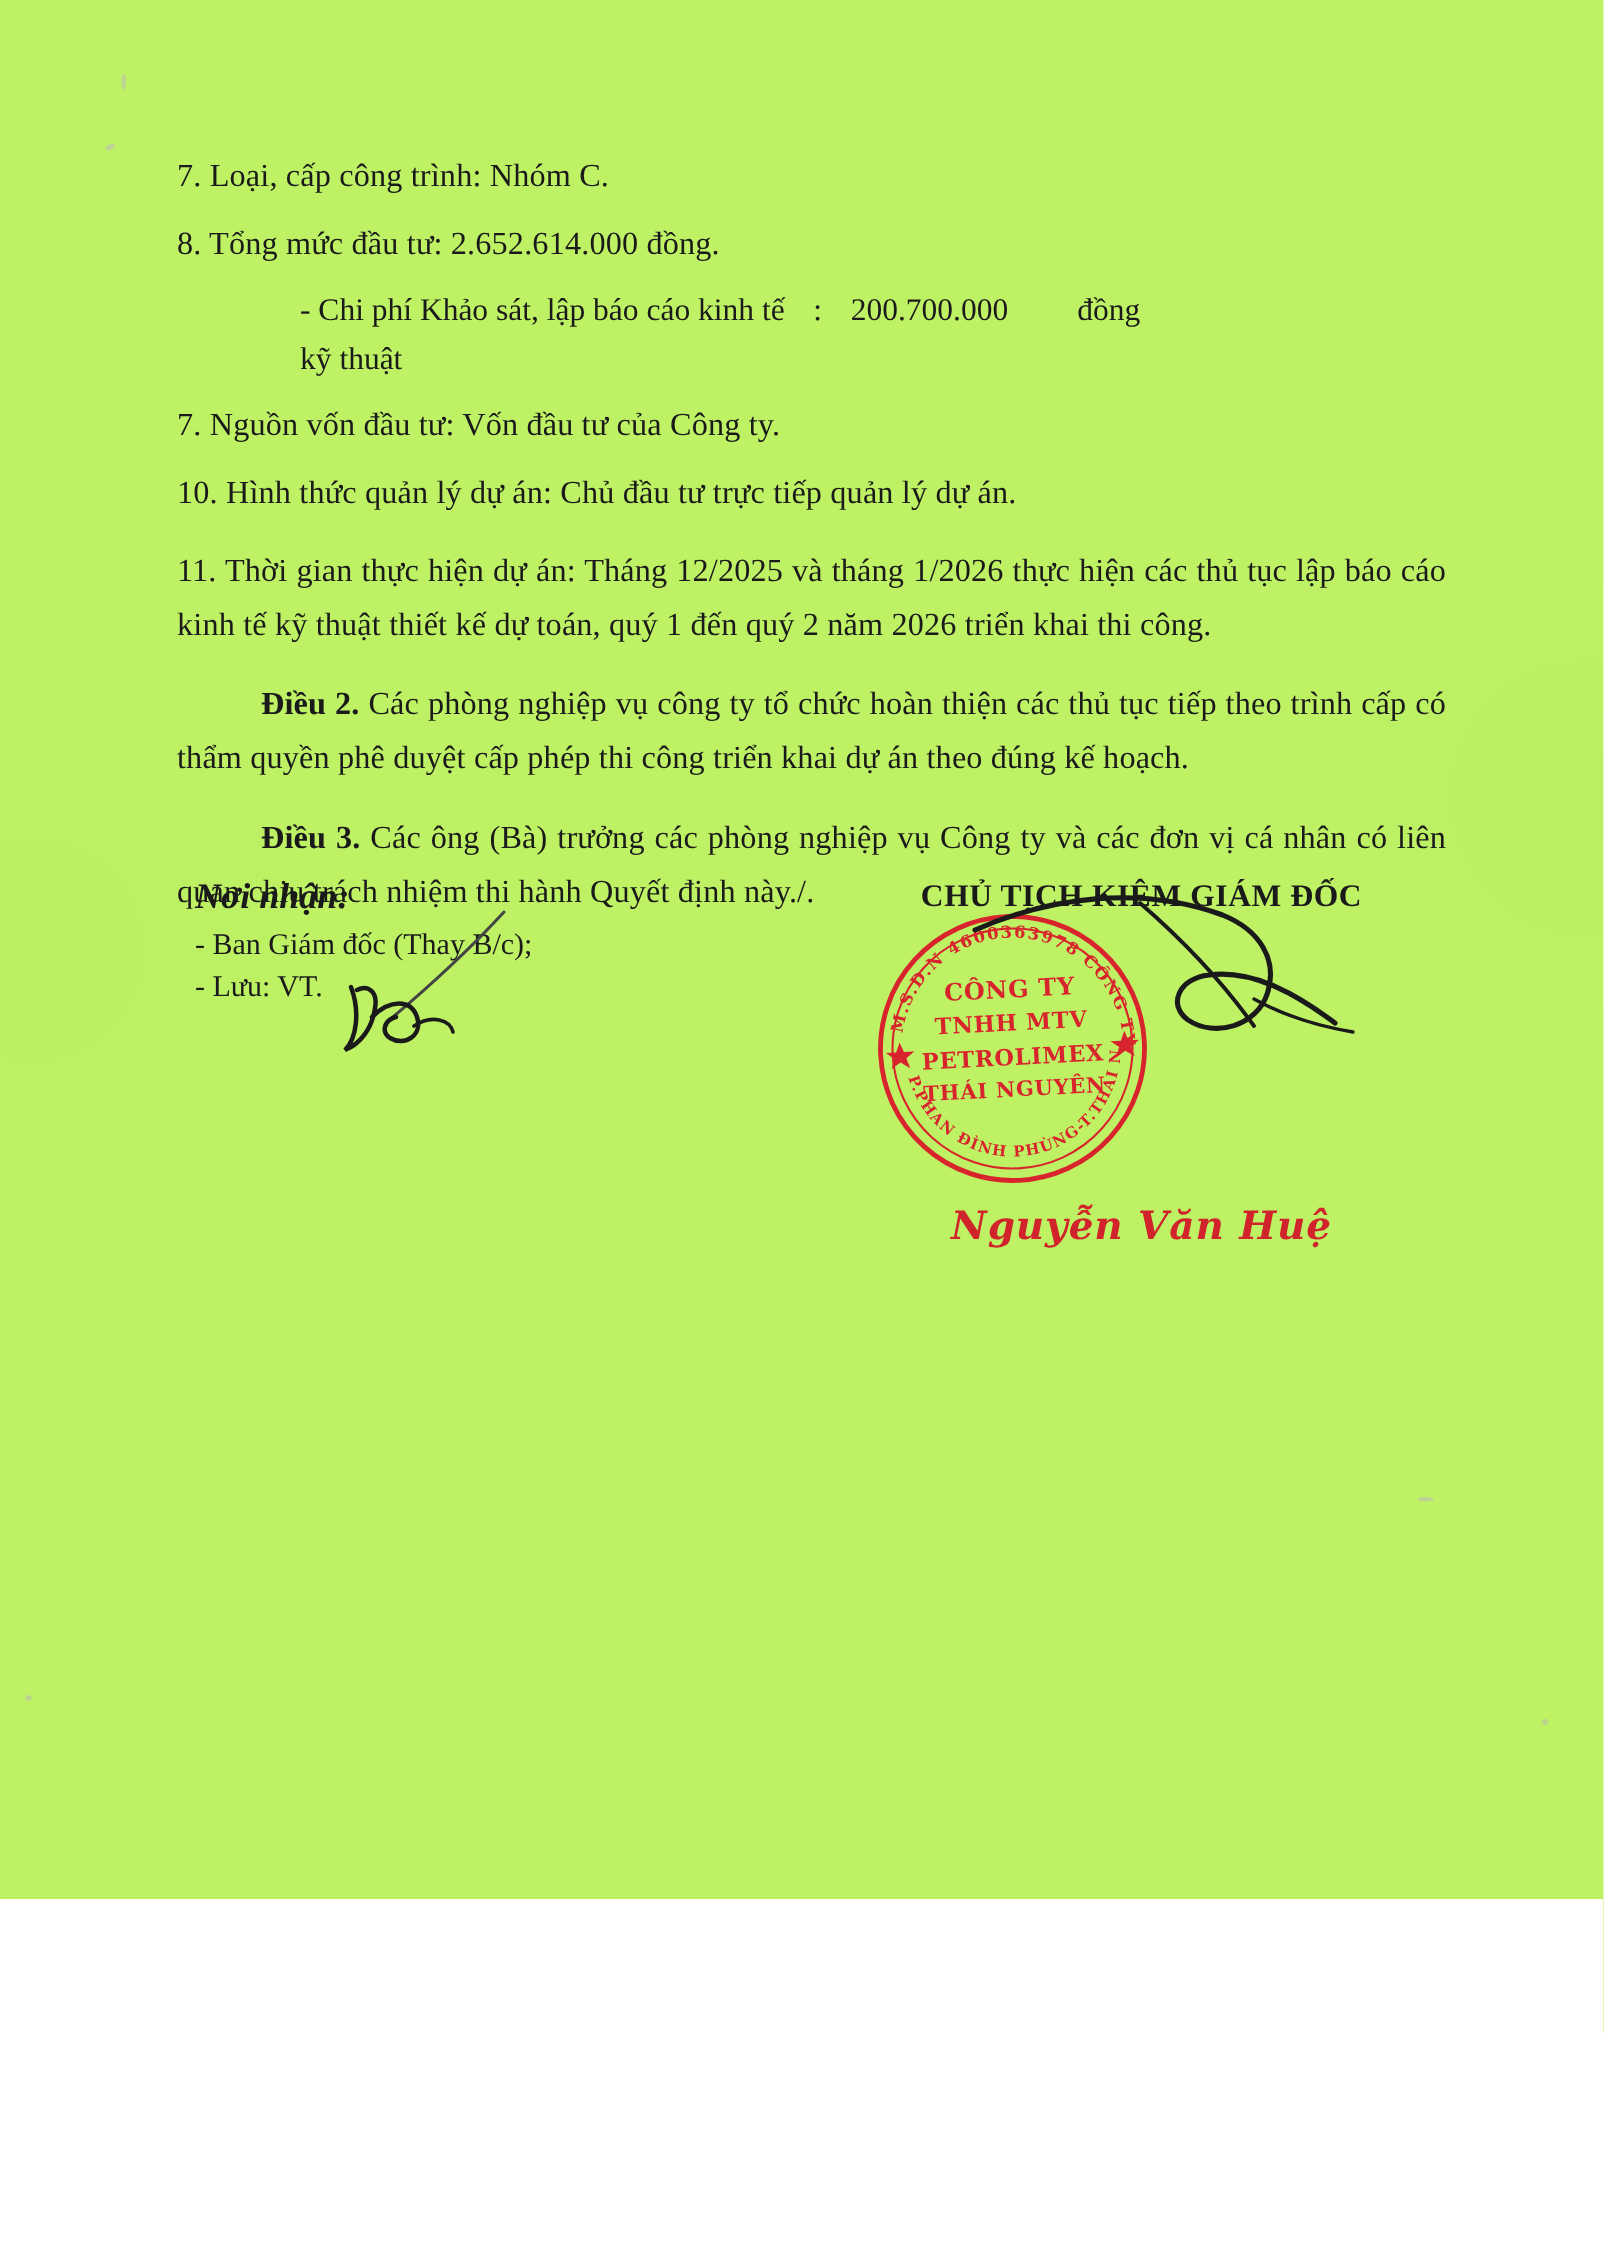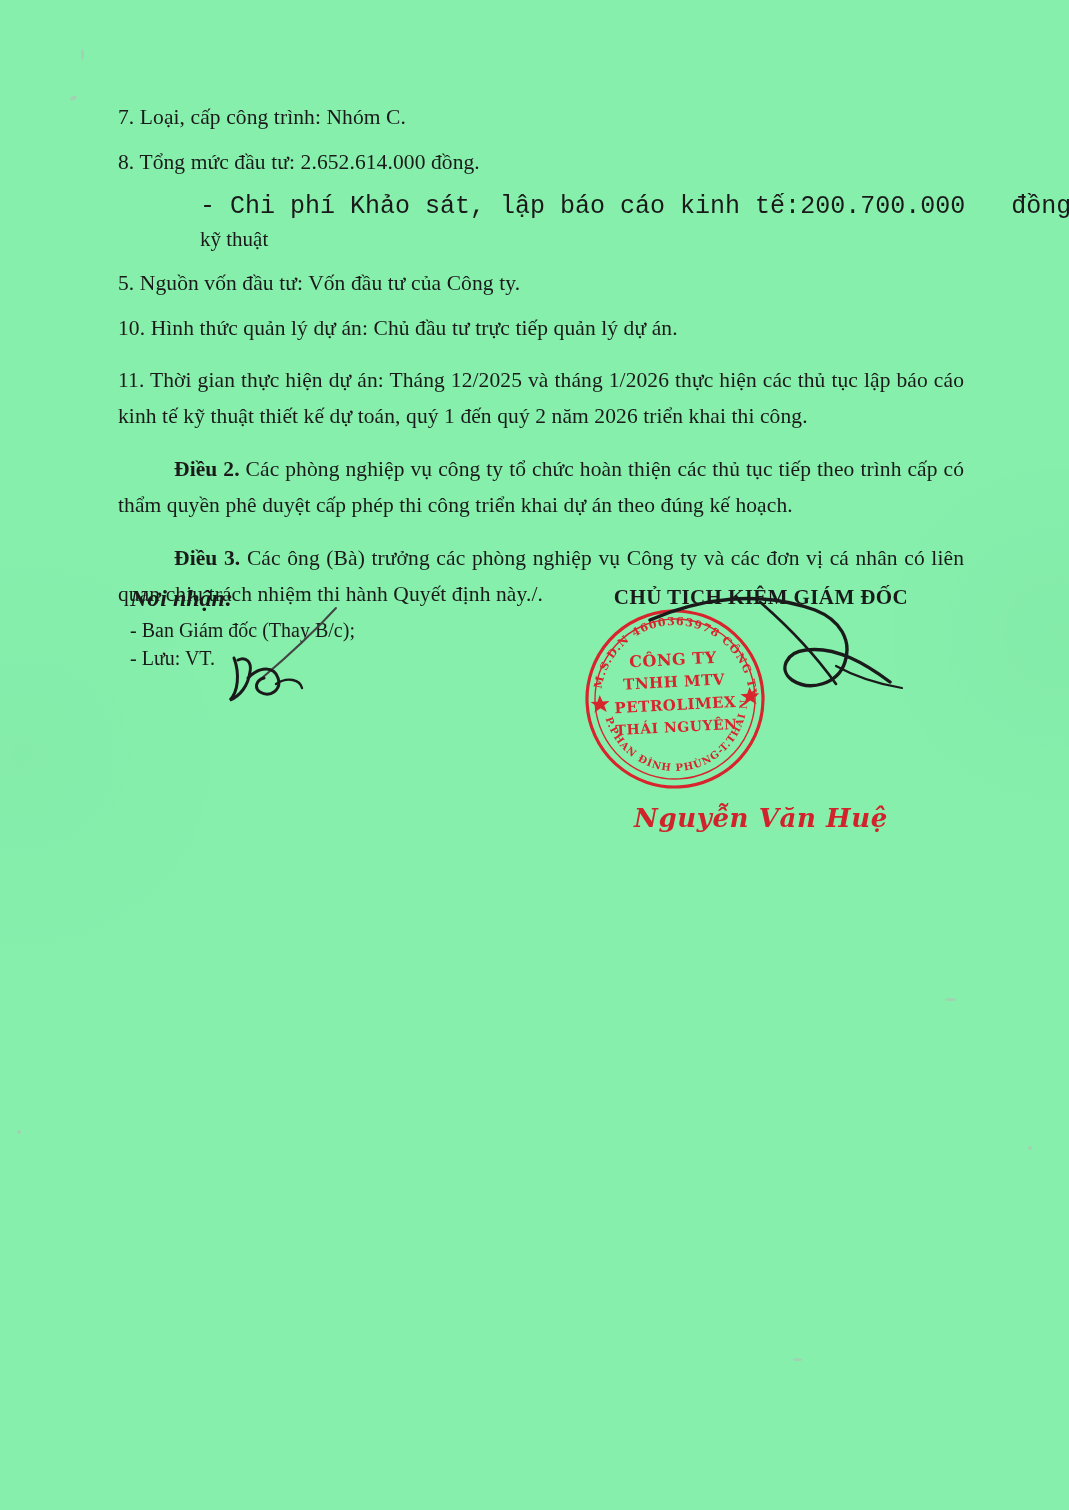--- a/index.html
+++ b/index.html
@@ -7,22 +7,22 @@
     padding: 0;
     background: #ffffff;
   }
   body {
     font-family: "Liberation Serif", serif;
     color: #1a1a1a;
   }
   .page {
     position: relative;
     width: 1069px;
-    height: 1510px;
-    background: #86efac;
+    height: 1266px;
+    background: #bef264;
     overflow: hidden;
   }
   
   .scan-tint {
     position: absolute;
     inset: 0;
     pointer-events: none;
     background:
       radial-gradient(circle at 2% 50%, rgba(0,0,0,0.012), rgba(0,0,0,0) 18%),
       radial-gradient(circle at 99% 42%, rgba(0,0,0,0.015), rgba(0,0,0,0) 14%);
@@ -49,25 +49,24 @@
     font-size: 21.5px;
     line-height: 36px;
     margin: 17px 0 3px 0;
     text-align: justify;
     letter-spacing: .1px;
   }
   .indent {
     text-indent: 56px;
   }
   .sub-item {
-    font-size: 25px;
+    font-size: 21px;
     line-height: 33px;
     margin: 0;
     padding-left: 82px;
-    font-family: Liberation Mono, monospace;
   }
   .sub-row {
     display: flex;
     align-items: baseline;
   }
   .sub-label { white-space: nowrap; }
   .sub-colon { width: 44px; text-align: center; }
   .sub-amount { white-space: nowrap; }
   .sub-unit { padding-left: 46px; }
   .sub-second {
@@ -180,21 +179,21 @@
     <p class="line">8. Tổng mức đầu tư: 2.652.614.000 đồng.</p>
 
     <div class="sub-item sub-row">
       <span class="sub-label">- Chi phí Khảo sát, lập báo cáo kinh tế</span>
       <span class="sub-colon">:</span>
       <span class="sub-amount">200.700.000</span>
       <span class="sub-unit">đồng</span>
     </div>
     <p class="sub-second">kỹ thuật</p>
 
-    <p class="line">5. Nguồn vốn đầu tư: Vốn đầu tư của Công ty.</p>
+    <p class="line">7. Nguồn vốn đầu tư: Vốn đầu tư của Công ty.</p>
     <p class="line">10. Hình thức quản lý dự án: Chủ đầu tư trực tiếp quản lý dự án.</p>
 
     <p class="para">11. Thời gian thực hiện dự án: Tháng 12/2025 và tháng 1/2026 thực hiện các thủ tục lập báo cáo kinh tế kỹ thuật thiết kế dự toán, quý 1 đến quý 2 năm 2026 triển khai thi công.</p>
 
     <p class="para indent">
       <b>Điều 2.</b><span> Các phòng nghiệp vụ công ty tổ chức hoàn thiện các thủ tục tiếp theo trình cấp có thẩm quyền phê duyệt cấp phép thi công triển khai dự án theo đúng kế hoạch.</span>
     </p>
 
     <p class="para indent">
       <b>Điều 3.</b><span> Các ông (Bà) trưởng các phòng nghiệp vụ Công ty và các đơn vị cá nhân có liên quan chịu trách nhiệm thi hành Quyết định này./.</span>

